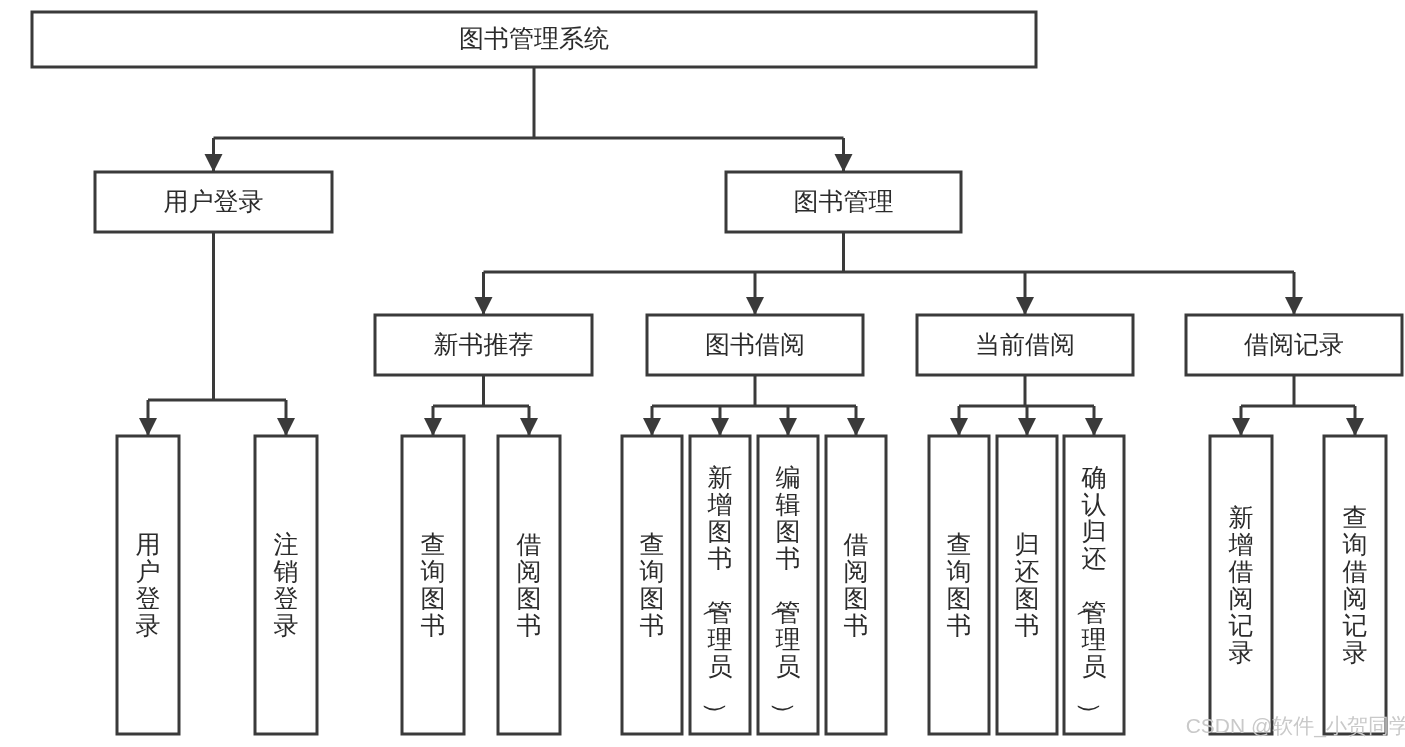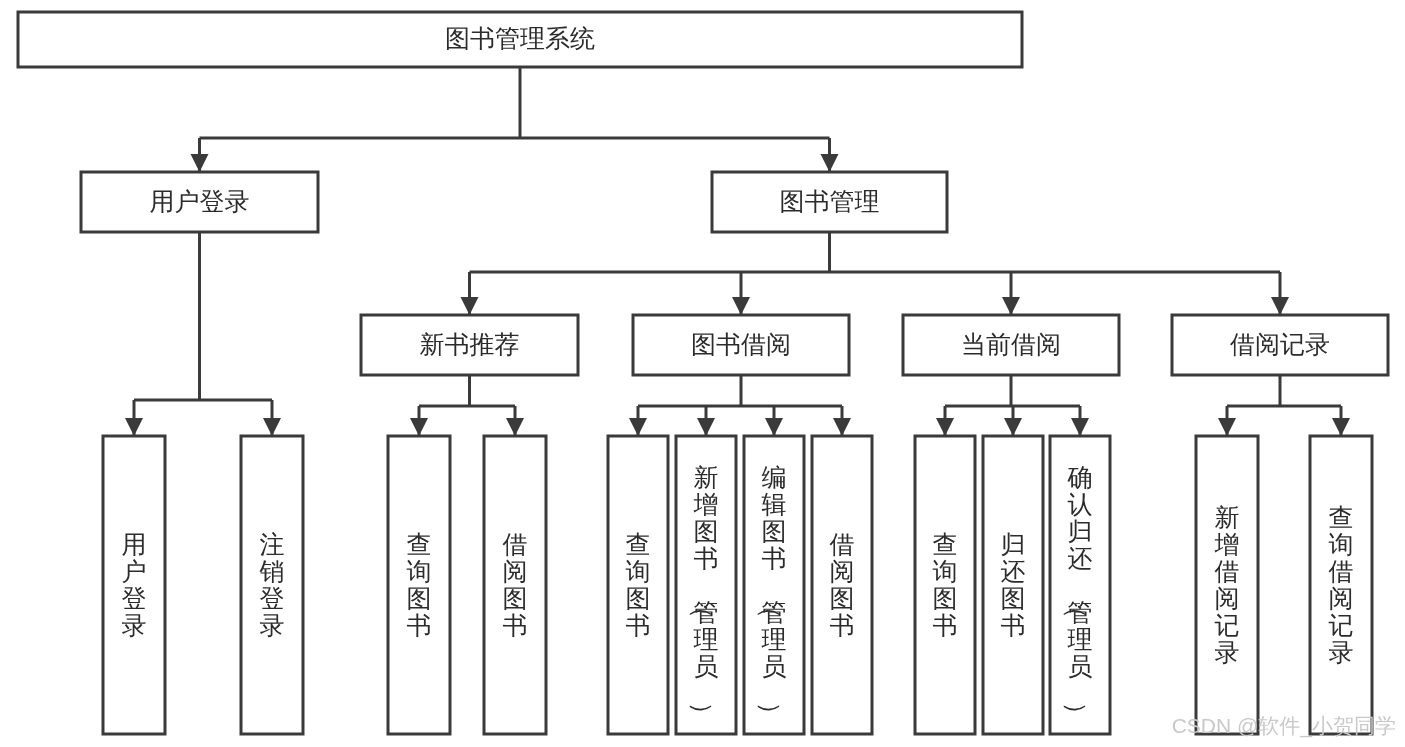--- a/index.html
+++ b/index.html
@@ -9,21 +9,21 @@
   }
   body {
     width: 1405px;
     height: 747px;
     position: relative;
     overflow: hidden;
     font-family: "Liberation Sans", "DejaVu Sans", sans-serif;
   }
   #diagram-root {
     position: absolute;
-    top: 0; left: 0;
+    top: 0; left: 14px;
     width: 1195px;
     height: 747px;
   }
   .node-box {
     fill: #ffffff;
     stroke: #3a3a3a;
     stroke-width: 3;
   }
   .node-label {
     fill: #2b2b2b;

